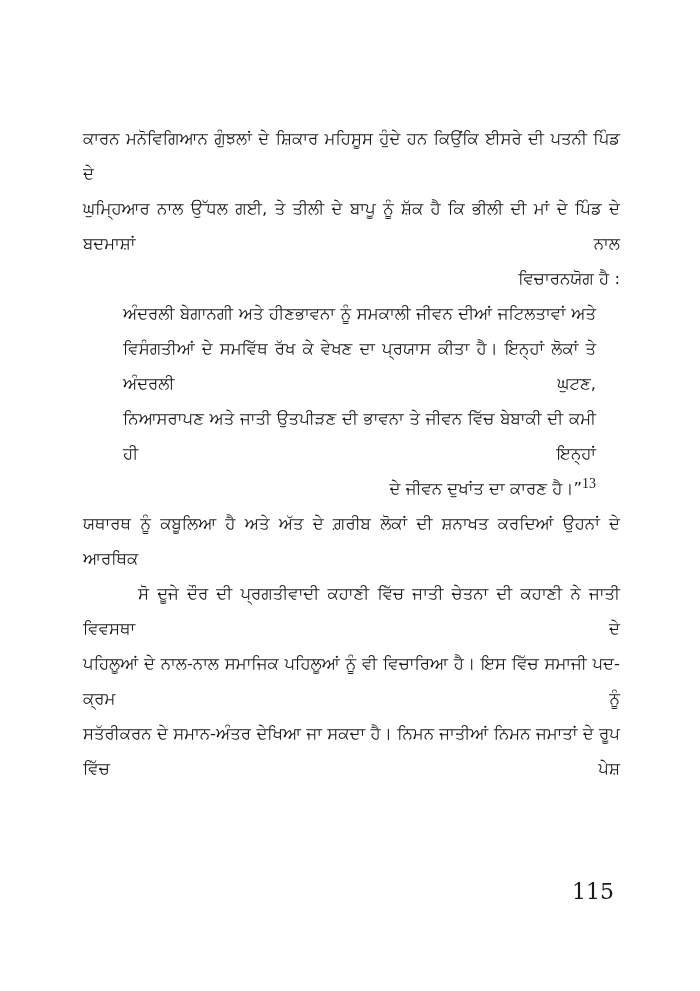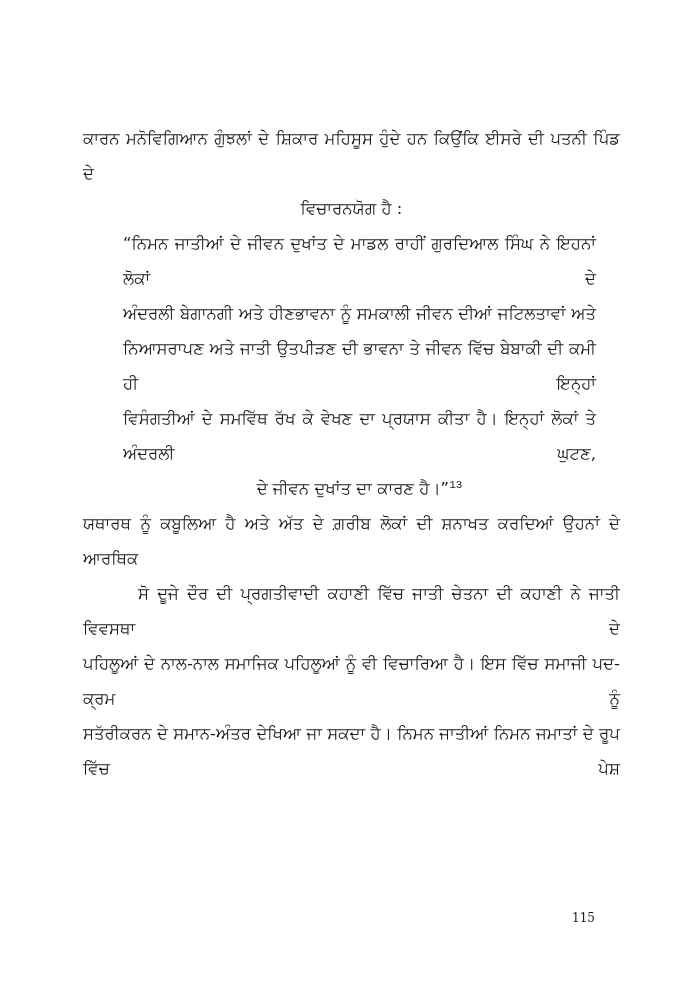--- a/index.html
+++ b/index.html
@@ -18,64 +18,64 @@
   }
   .content {
     position: absolute;
     left: 83px;
     top: 121px;
     width: 537px;
     font-size: 16.5px;
     line-height: 35px;
   }
   .ln {
-    text-align: center;
+    text-align: right;
   }
   
   .j {
     text-align: justify;
     text-align-last: justify;
   }
   
   .q {
     margin-left: 40px;
     margin-right: 24px;
   }
   
   .ind {
     text-indent: 55px;
   }
   sup.fnref {
-    font-size: 11px;
+    font-size: 14px;
     line-height: 0;
     vertical-align: super;
-    font-family: Liberation Mono, monospace;
+    font-family: Liberation Serif, serif;
   }
   .pageno {
     position: absolute;
     left: 572px;
-    top: 911px;
+    top: 879px;
     font-family: "DejaVu Serif", serif;
-    font-size: 12px;
+    font-size: 22px;
     color: #1c1c1c;
   }
 </style>
 </head>
 <body>
 
 <div class="page">
   <div class="content">
 
     <div class="ln j">ਕਾਰਨ ਮਨੋਵਿਗਿਆਨ ਗੁੰਝਲਾਂ ਦੇ ਸ਼ਿਕਾਰ ਮਹਿਸੂਸ ਹੁੰਦੇ ਹਨ ਕਿਉਂਕਿ ਈਸਰੇ ਦੀ ਪਤਨੀ ਪਿੰਡ ਦੇ</div>
+    <div class="ln j">ਘੁਮ੍ਹਿਆਰ ਨਾਲ ਉੱਧਲ ਗਈ, ਤੇ ਤੀਲੀ ਦੇ ਬਾਪੂ ਨੂੰ ਸ਼ੱਕ ਹੈ ਕਿ ਭੀਲੀ ਦੀ ਮਾਂ ਦੇ ਪਿੰਡ ਦੇ ਬਦਮਾਸ਼ਾਂ ਨਾਲ</div>
     <div class="ln">ਵਿਚਾਰਨਯੋਗ ਹੈ :</div>
 
-    <div class="ln j q">“ਨਿਮਨ ਜਾਤੀਆਂ ਦੇ ਜੀਵਨ ਦੁਖਾਂਤ ਦੇ ਮਾਡਲ ਰਾਹੀਂ ਗੁਰਦਿਆਲ ਸਿੰਘ ਨੇ ਇਹਨਾਂ ਲੋਕਾਂ ਦੇ</div>
     <div class="ln j q">ਅੰਦਰਲੀ ਬੇਗਾਨਗੀ ਅਤੇ ਹੀਣਭਾਵਨਾ ਨੂੰ ਸਮਕਾਲੀ ਜੀਵਨ ਦੀਆਂ ਜਟਿਲਤਾਵਾਂ ਅਤੇ</div>
+    <div class="ln j q">ਵਿਸੰਗਤੀਆਂ ਦੇ ਸਮਵਿੱਥ ਰੱਖ ਕੇ ਵੇਖਣ ਦਾ ਪ੍ਰਯਾਸ ਕੀਤਾ ਹੈ। ਇਨ੍ਹਾਂ ਲੋਕਾਂ ਤੇ ਅੰਦਰਲੀ ਘੁਟਣ,</div>
     <div class="ln j q">ਨਿਆਸਰਾਪਣ ਅਤੇ ਜਾਤੀ ਉਤਪੀੜਣ ਦੀ ਭਾਵਨਾ ਤੇ ਜੀਵਨ ਵਿੱਚ ਬੇਬਾਕੀ ਦੀ ਕਮੀ ਹੀ ਇਨ੍ਹਾਂ</div>
-    <div class="ln j q">ਵਿਸੰਗਤੀਆਂ ਦੇ ਸਮਵਿੱਥ ਰੱਖ ਕੇ ਵੇਖਣ ਦਾ ਪ੍ਰਯਾਸ ਕੀਤਾ ਹੈ। ਇਨ੍ਹਾਂ ਲੋਕਾਂ ਤੇ ਅੰਦਰਲੀ ਘੁਟਣ,</div>
     <div class="ln q"><span>ਦੇ ਜੀਵਨ ਦੁਖਾਂਤ ਦਾ ਕਾਰਣ ਹੈ।”</span><sup class="fnref">13</sup></div>
 
     <div class="ln j">ਯਥਾਰਥ ਨੂੰ ਕਬੂਲਿਆ ਹੈ ਅਤੇ ਅੱਤ ਦੇ ਗ਼ਰੀਬ ਲੋਕਾਂ ਦੀ ਸ਼ਨਾਖਤ ਕਰਦਿਆਂ ਉਹਨਾਂ ਦੇ ਆਰਥਿਕ</div>
     <div class="ln j ind">ਸੋ ਦੂਜੇ ਦੌਰ ਦੀ ਪ੍ਰਗਤੀਵਾਦੀ ਕਹਾਣੀ ਵਿੱਚ ਜਾਤੀ ਚੇਤਨਾ ਦੀ ਕਹਾਣੀ ਨੇ ਜਾਤੀ ਵਿਵਸਥਾ ਦੇ</div>
     <div class="ln j">ਪਹਿਲੂਆਂ ਦੇ ਨਾਲ-ਨਾਲ ਸਮਾਜਿਕ ਪਹਿਲੂਆਂ ਨੂੰ ਵੀ ਵਿਚਾਰਿਆ ਹੈ। ਇਸ ਵਿੱਚ ਸਮਾਜੀ ਪਦ-ਕ੍ਰਮ ਨੂੰ</div>
     <div class="ln j">ਸਤੱਰੀਕਰਨ ਦੇ ਸਮਾਨ-ਅੰਤਰ ਦੇਖਿਆ ਜਾ ਸਕਦਾ ਹੈ। ਨਿਮਨ ਜਾਤੀਆਂ ਨਿਮਨ ਜਮਾਤਾਂ ਦੇ ਰੂਪ ਵਿੱਚ ਪੇਸ਼</div>
 
   </div>
 
   <div class="pageno">115</div>

